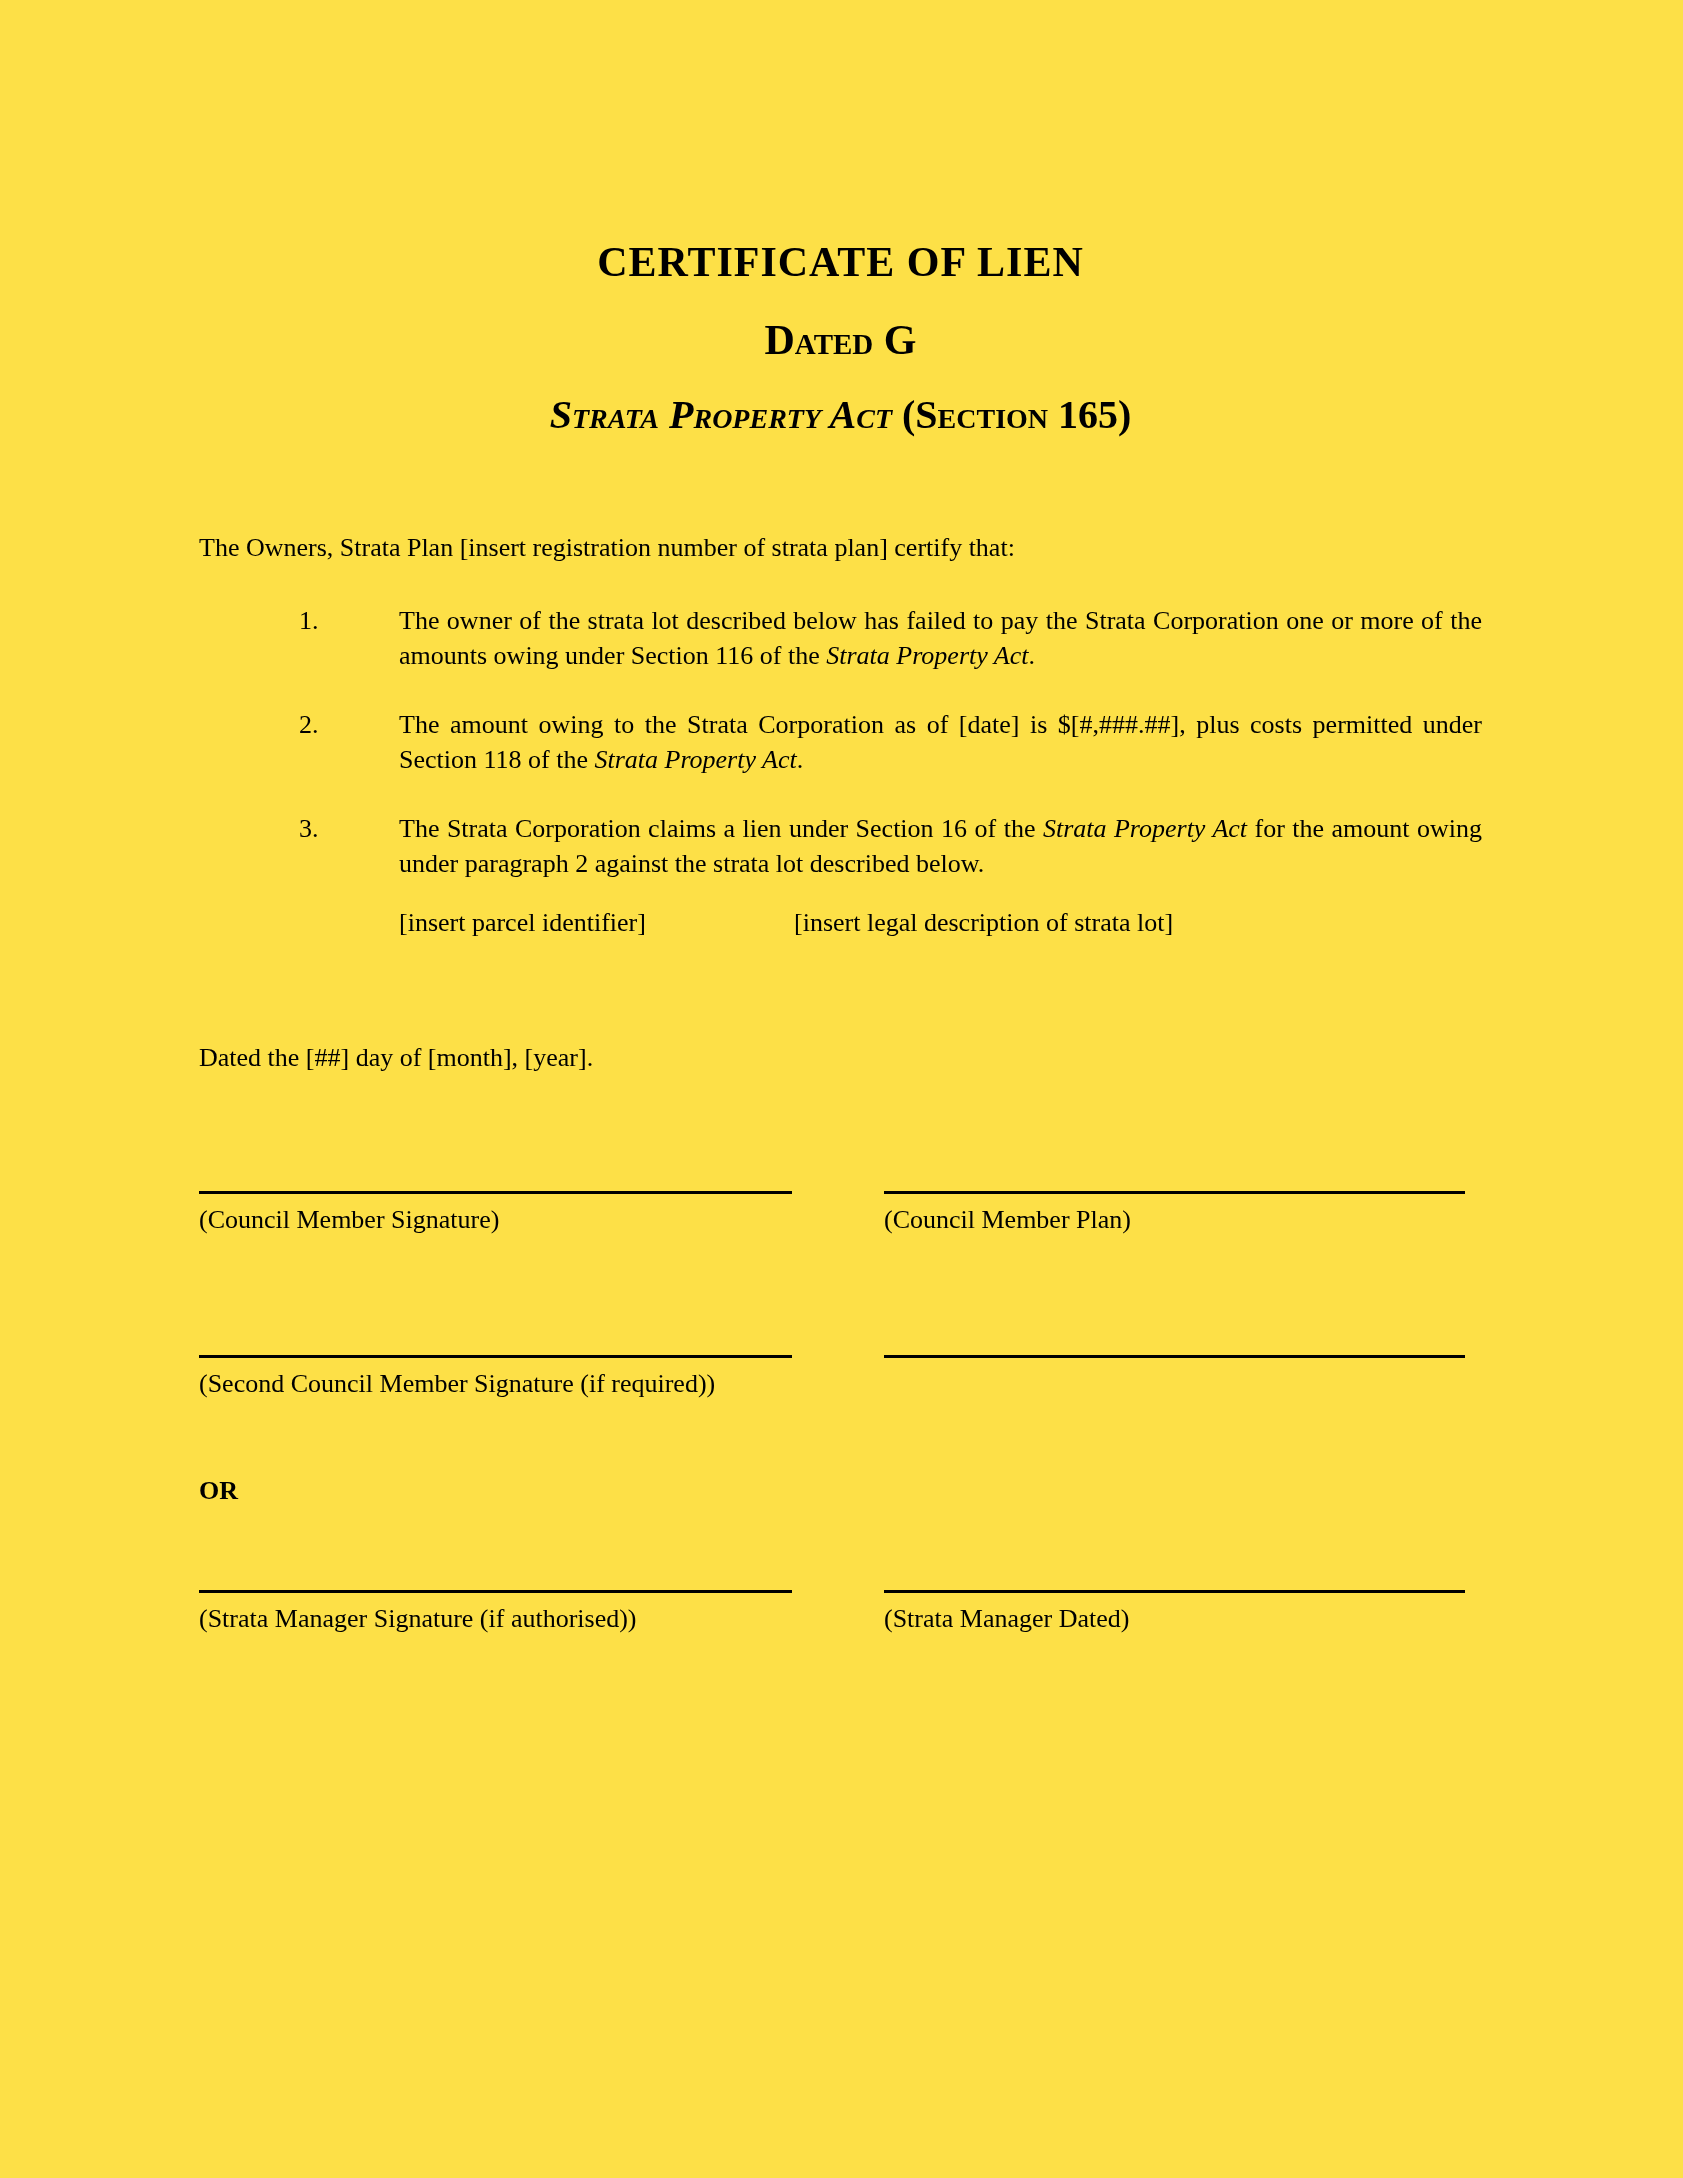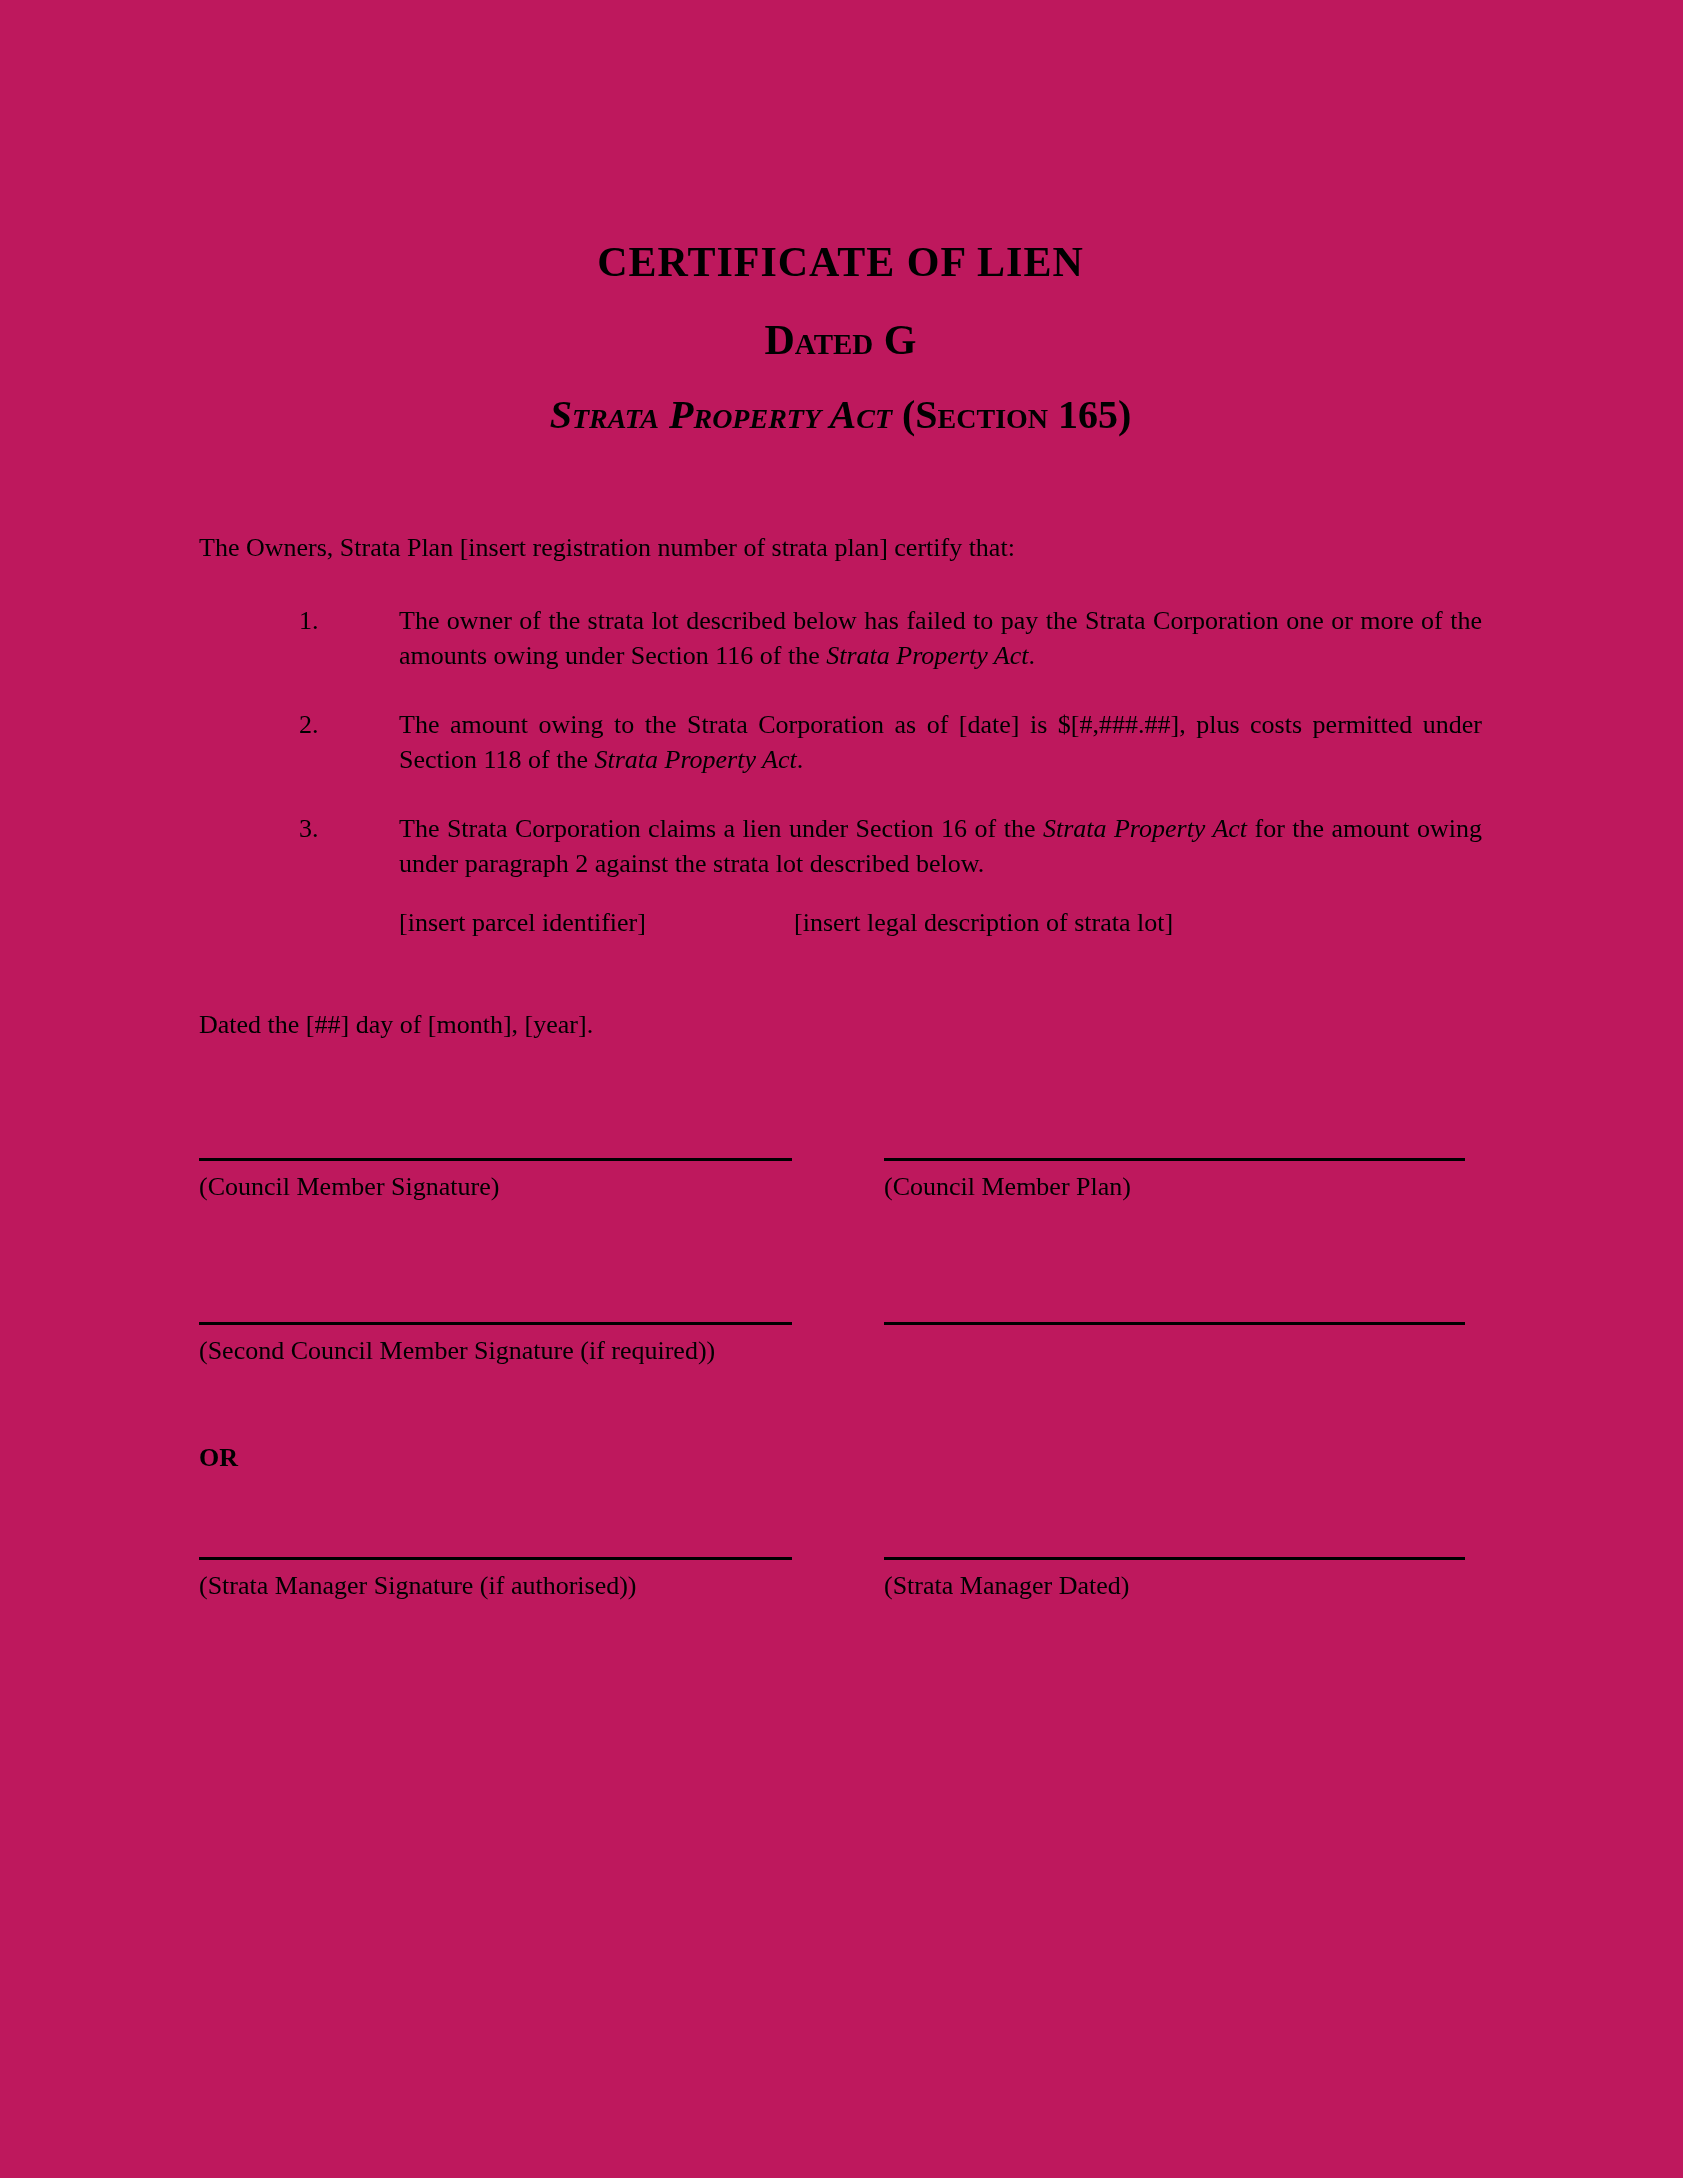--- a/index.html
+++ b/index.html
@@ -4,21 +4,21 @@
 <style>
   html, body {
     margin: 0;
     padding: 0;
     background: #ffffff;
   }
   .page {
     position: relative;
     width: 1683px;
     height: 2178px;
-    background: #be185d;
+    background: #fde047;
     color: #000000;
     box-sizing: border-box;
     padding: 240px 201px 0 199px;
     font-family: "Liberation Serif", "DejaVu Serif", serif;
     font-size: 26px;
     line-height: 35px;
     overflow: hidden;
   }
   .doc-title {
     margin: 0;
@@ -45,21 +45,21 @@
     font-variant: small-caps;
   }
   .italic { font-style: italic; }
   .intro { margin: 94px 0 0 0; }
   .item { display: flex; margin-top: 38px; }
   .item + .item { margin-top: 34px; }
   .item-num { flex: none; width: 100px; margin-left: 100px; }
   .item-body { flex: 1 1 auto; text-align: justify; }
   .parcel-row { margin-top: 24px; margin-left: 200px; white-space: nowrap; }
   .parcel-id { display: inline-block; width: 395px; }
-  .dated { margin-top: 67px; }
+  .dated { margin-top: 100px; }
   .sig-row { display: flex; gap: 92px; }
   .sig-row-1 { margin-top: 116px; }
   .sig-row-2 { margin-top: 118px; }
   .sig-row-3 { margin-top: 82px; }
   .sig-cell-left { flex: none; width: 593px; }
   .sig-cell-right { flex: none; width: 581px; }
   .sig-line {
     height: 0;
     border-top: 3px solid #000000;
     margin-bottom: 8px;

